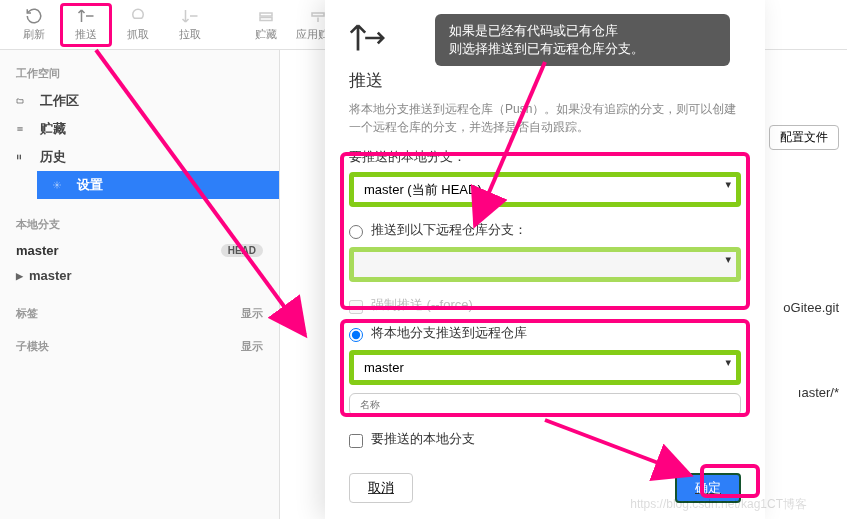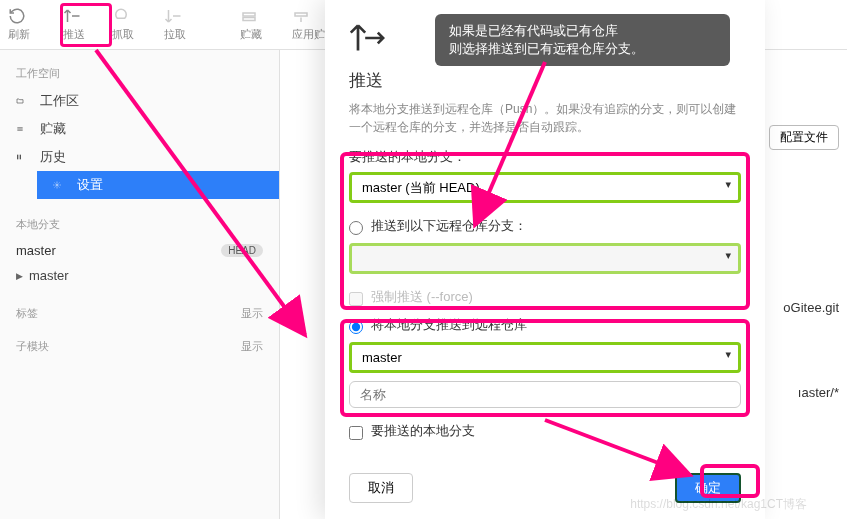--- a/index.html
+++ b/index.html
@@ -1,25 +1,25 @@
 <!DOCTYPE html>
 <html><head>
 <meta charset="utf-8">
 <style>
 * { box-sizing: border-box; margin: 0; padding: 0; font-family: -apple-system, "PingFang SC", "Helvetica Neue", Arial, sans-serif; }
 body { width: 847px; height: 519px; background: #f5f5f5; position: relative; overflow: hidden; font-size: 13px; color: #333; }
 
 
 .toolbar { height: 50px; background: #fff; display: flex; align-items: center; padding: 0 8px; border-bottom: 1px solid #e0e0e0; }
-.tool-btn { display: flex; flex-direction: column; align-items: flex-start; justify-content: center; width: 52px; height: 44px; font-size: 11px; color: #888; cursor: pointer; }
+.tool-btn { display: flex; flex-direction: column; align-items: center; justify-content: center; width: 52px; height: 44px; font-size: 11px; color: #888; cursor: pointer; }
 .tool-btn svg { width: 18px; height: 18px; margin-bottom: 2px; }
 .tool-btn.active-hl { border: 3px solid #ff0080; border-radius: 4px; }
 
 
-.sidebar { position: absolute; top: 50px; left: 0; width: 280px; bottom: 0; background: #fafafa; border-right: 1px solid #e0e0e0; padding: 10px 0; }
+.sidebar { position: absolute; top: 50px; left: 0; width: 280px; bottom: 0; background: #fafafa; border-right: 1px solid #e0e0e0; padding: 10px 0; font-weight: bold; }
 .section-title { font-size: 11px; color: #999; padding: 6px 16px; }
 .sb-item { display: flex; align-items: center; padding: 5px 16px; font-size: 13px; color: #444; cursor: pointer; }
 .sb-item.selected { background: #2d7ff9; color: #fff; margin-left: 37px; }
 .sb-item svg, .sb-item .ico { width: 16px; height: 16px; margin-right: 8px; display: inline-flex; align-items: center; }
 .branch-row { display: flex; justify-content: space-between; align-items: center; padding: 5px 16px; font-size: 13px; }
 .head-badge { background: #e0e0e0; border-radius: 9px; font-size: 10px; padding: 1px 7px; color: #555; }
 .sub-head { display: flex; justify-content: space-between; padding: 6px 16px; font-size: 11px; color: #999; }
 .disclosure { margin-right: 6px; font-size: 9px; color: #666; }
 
 
@@ -28,29 +28,29 @@
 .peek1 { position: absolute; top: 250px; right: 8px; font-size: 13px; color: #333; }
 .peek2 { position: absolute; top: 335px; right: 8px; font-size: 13px; color: #333; }
 
 
 .modal { position: absolute; top: 0; left: 325px; width: 440px; height: 519px; background: #fff; box-shadow: -6px 0 24px rgba(0,0,0,0.12); padding: 20px 24px; }
 .modal-icon { width: 36px; height: 36px; margin-bottom: 10px; }
 .modal-title { font-size: 17px; font-weight: 500; margin-bottom: 8px; }
 .modal-desc { font-size: 12px; color: #888; line-height: 1.5; margin-bottom: 12px; }
 .field-group { margin-bottom: 14px; }
 .field-label { font-size: 13px; margin-bottom: 6px; display: block; }
-.select { appearance: none; width: 100%; padding: 5px 10px; border: 3px solid #84cc16; border-radius: 4px; font-size: 13px; background: #fff; }
+.select { appearance: none; width: 100%; padding: 5px 10px; border: 5px solid #84cc16; border-radius: 4px; font-size: 13px; background: #fff; }
 .select-wrap { position: relative; }
 .select-wrap::after { content: "▾"; position: absolute; right: 10px; top: 6px; font-size: 11px; color: #333; pointer-events: none; }
 .radio-row { display: flex; align-items: flex-end; margin-bottom: 8px; font-size: 13px; }
 .radio-row input[type=radio] { margin-right: 8px; width: 14px; height: 14px; }
 .radio-row input[type=checkbox] { margin-right: 8px; width: 14px; height: 14px; }
 .disabled-text { color: #bbb; }
-.text-input { width: 100%; padding: 5px 10px; border: 1px solid #ccc; border-radius: 6px; font-size: 13px; }
-.modal-footer { position: absolute; bottom: 16px; left: 24px; right: 24px; display: flex; justify-content: space-between; }
+.text-input { width: 100%; padding: 5px 10px; border: 1px solid #ccc; border-radius: 6px; font-size: 10px; }
+.modal-footer { position: absolute; bottom: 16px; left: 24px; right: 24px; display: flex; justify-content: space-between; text-decoration: underline; }
 .btn { padding: 4px 18px; border-radius: 4px; font-size: 13px; cursor: pointer; }
 .btn-cancel { background: #fff; border: 1px solid #ccc; }
 .btn-confirm { background: #2d7ff9; border: 2px solid #14532d; color: #fff; }
 
 
 .hl-box { position: absolute; border: 4px solid #ff0080; border-radius: 6px; pointer-events: none; }
 .tip-box { position: absolute; background: #5a5a5a; color: #fff; padding: 8px 14px; border-radius: 6px; font-size: 13px; line-height: 1.4; }
 
 
 .arrow { position: absolute; pointer-events: none; }

